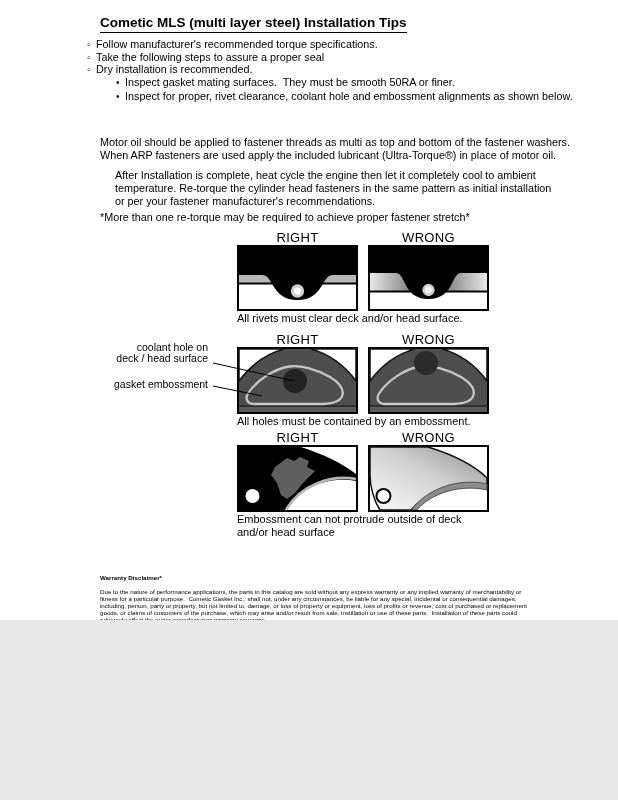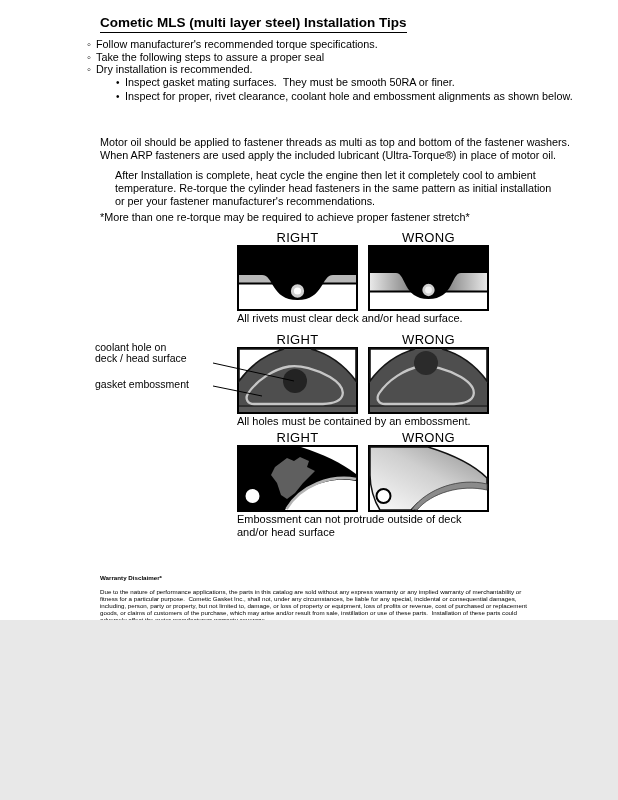--- a/index.html
+++ b/index.html
@@ -30,21 +30,21 @@
   .p3{left:100px;top:211px;}
   
   .fig-row{left:237px;width:260px;}
   .row1{top:231px;} .row2{top:333px;} .row3{top:431px;}
   .fig-pair{display:flex;gap:10px;}
   .fig-col{width:121px;flex:none;}
   .fig-label{font-size:13px;line-height:14px;text-align:center;letter-spacing:0.3px;}
   .fig-col svg{display:block;}
   .fig-caption{font-size:11px;line-height:12.6px;margin-top:1px;white-space:pre;}
   
-  .callout{left:95px;width:113px;text-align:left;font-size:10.5px;line-height:11.2px;white-space:pre;}
+  .callout{left:95px;width:113px;text-align:right;font-size:10.5px;line-height:11.2px;white-space:pre;}
   .co1{top:342px;} .co2{top:379px;}
   .leader-svg{left:209px;top:357px;}
   
   .warranty{left:100px;top:575px;width:470px;font-size:6.2px;line-height:6.9px;}
   .warranty .w-head{font-weight:bold;margin:0 0 7px 0;white-space:pre;}
   .warranty p{margin:0 0 6px 0;white-space:pre;}
   
   .doc-code{left:388px;top:758px;font-size:14px;letter-spacing:0.2px;white-space:pre;}
 </style>
 </head>

